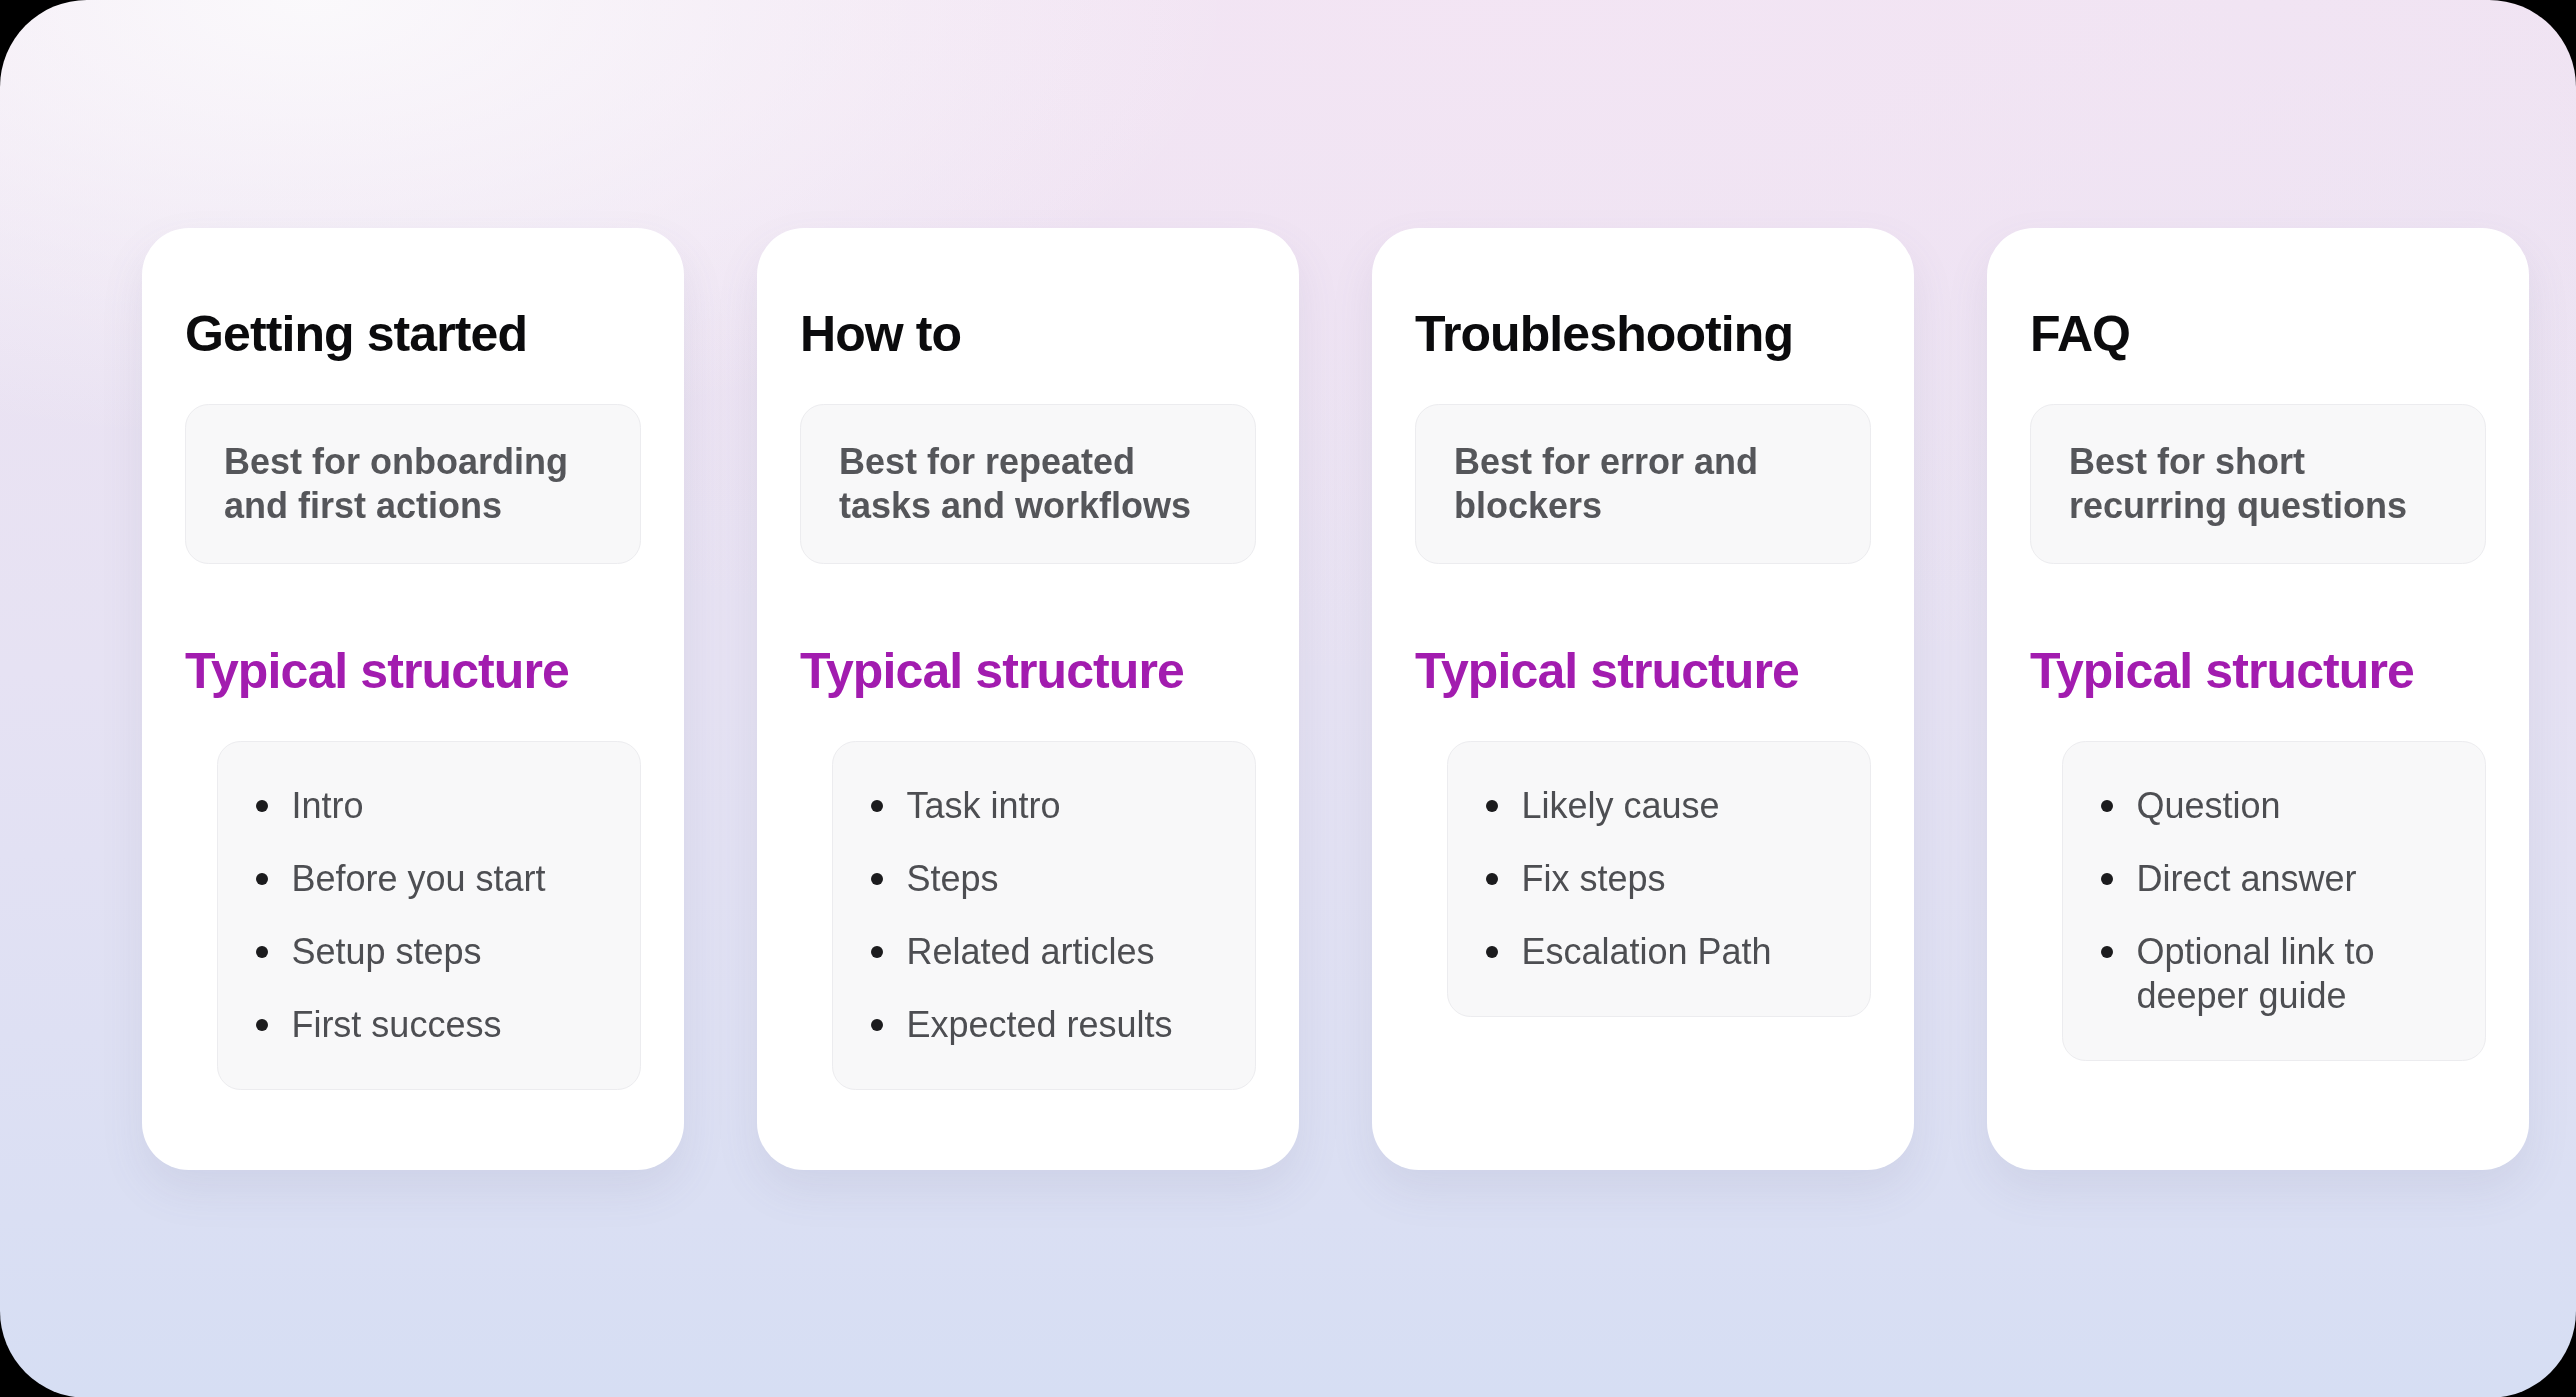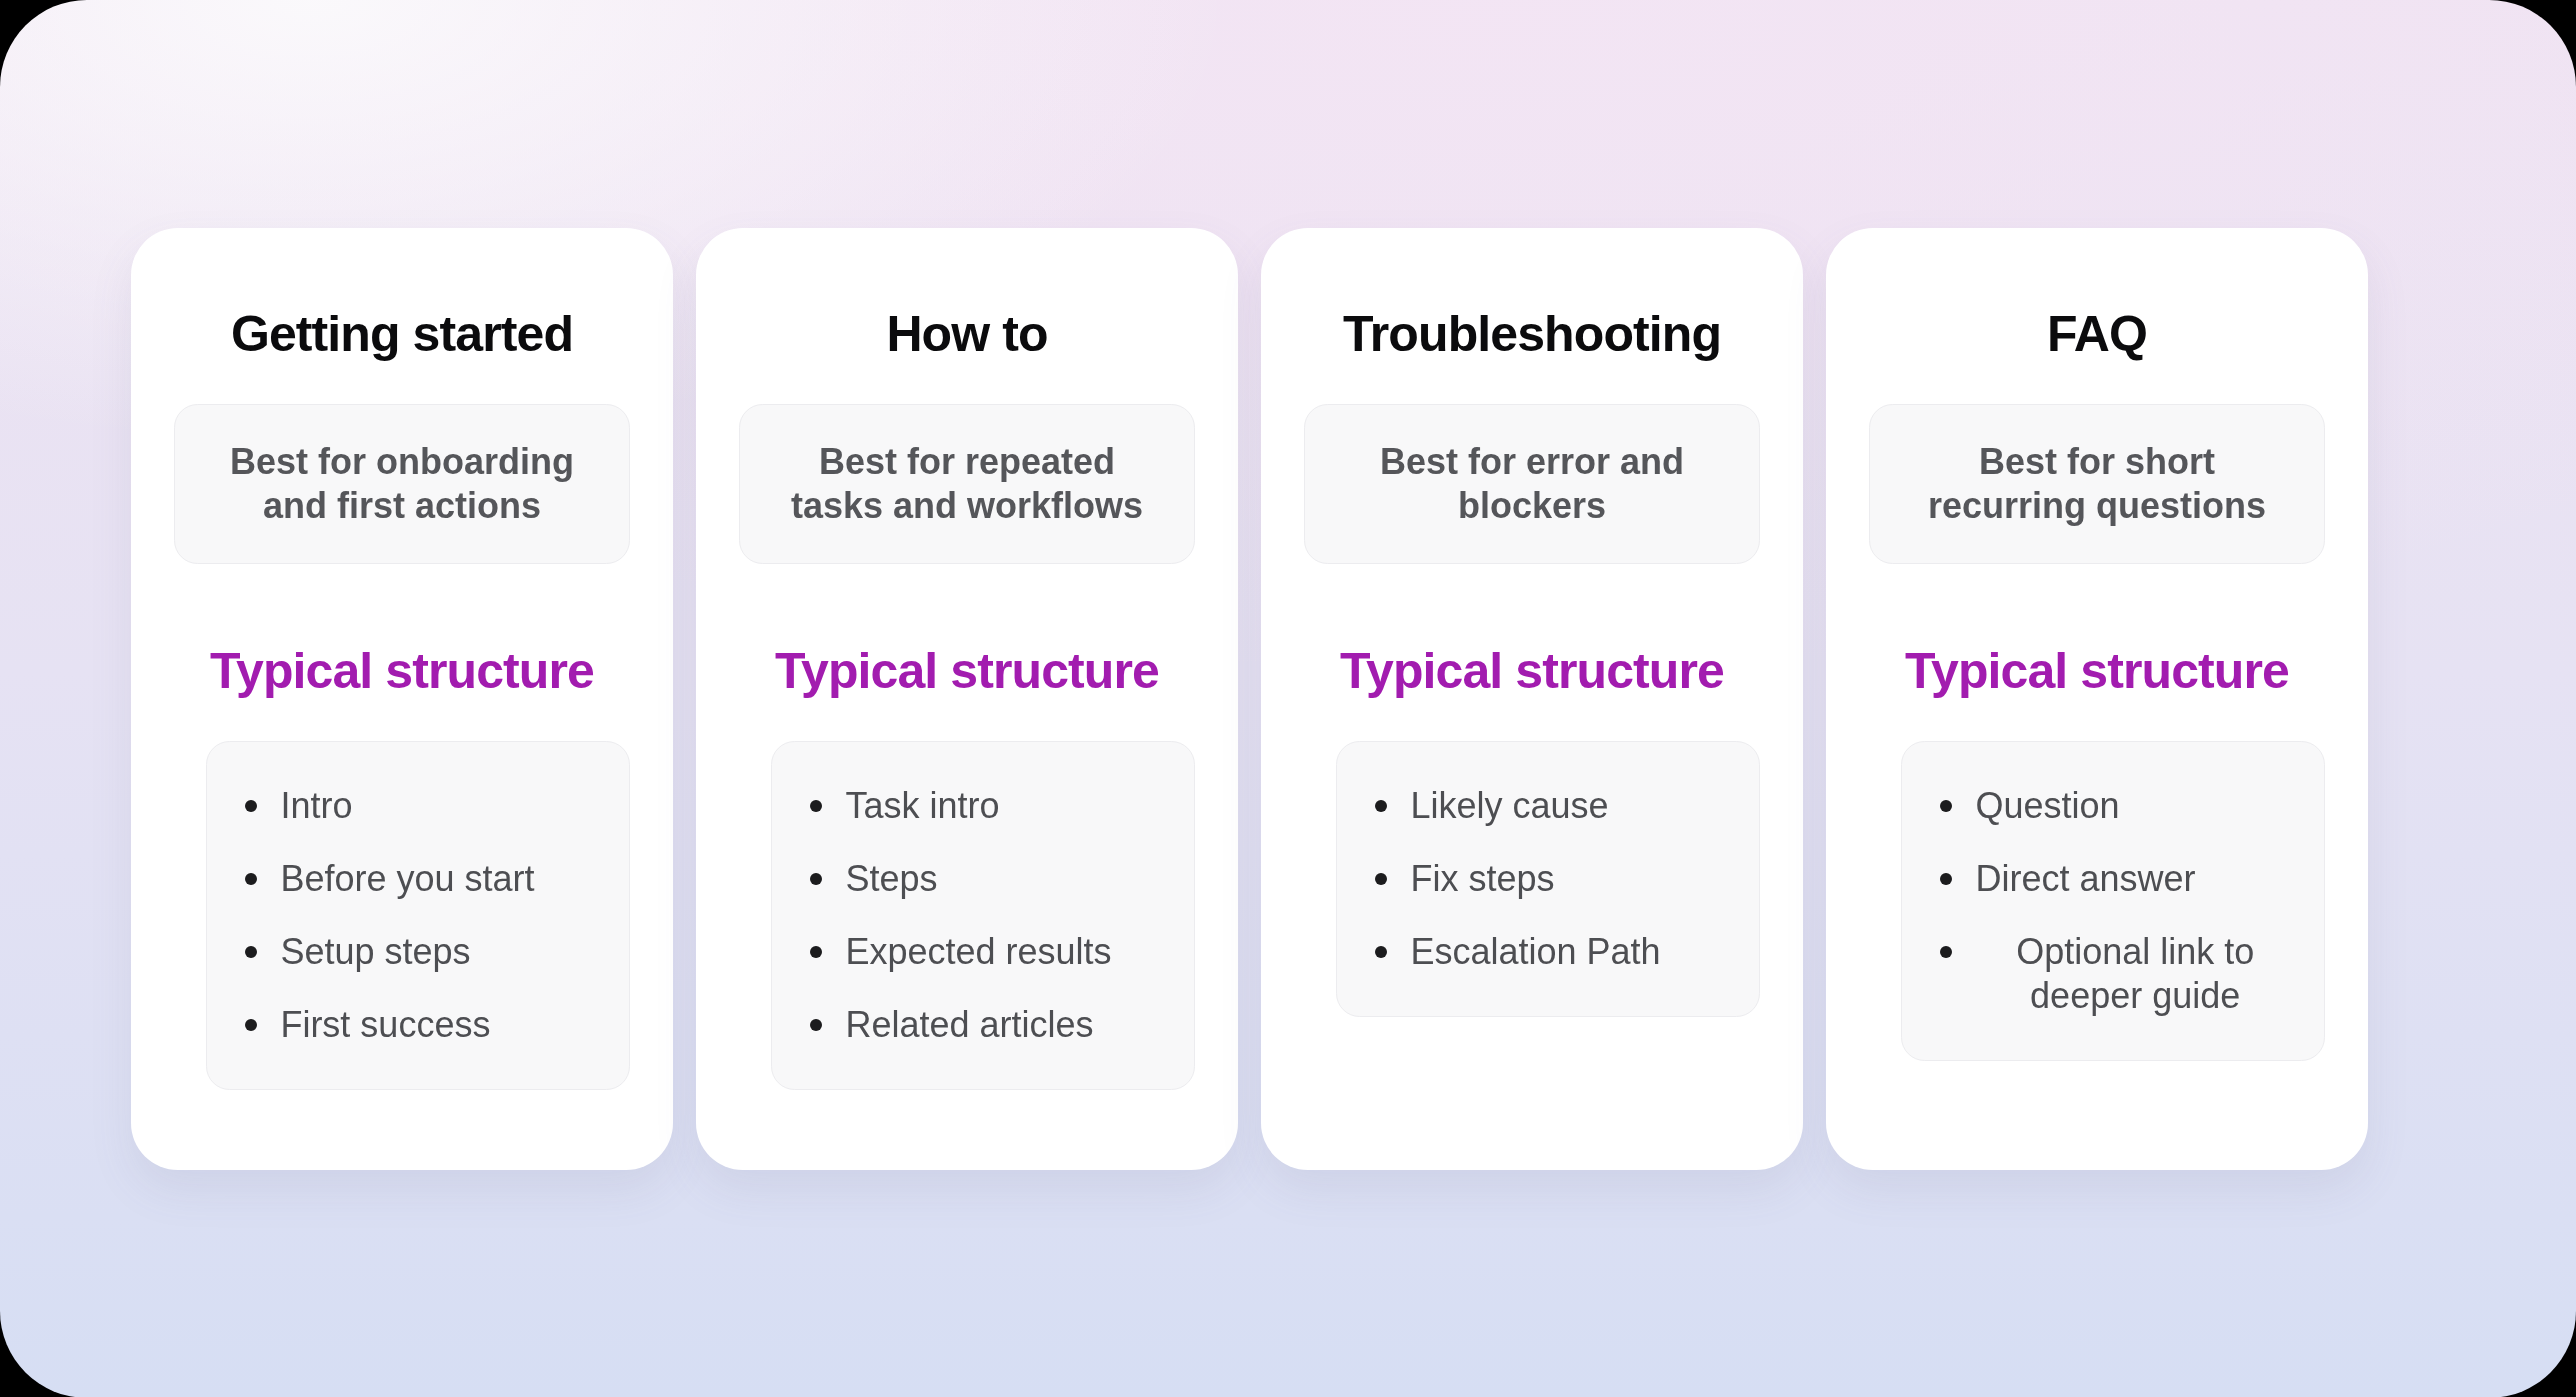--- a/index.html
+++ b/index.html
@@ -14,25 +14,24 @@
     border-radius: 87px;
     overflow: hidden;
     font-family: "Liberation Sans", "DejaVu Sans", sans-serif;
     background:
       radial-gradient(62% 55% at 12% 0%, rgba(251,250,252,0.95) 0%, rgba(251,250,252,0) 58%),
       radial-gradient(95% 72% at 58% 0%, rgba(243,229,244,0.92) 0%, rgba(243,229,244,0) 68%),
       linear-gradient(180deg, #efe3f2 0%, #e6e2f3 48%, #d6def3 100%);
   }
   .cards-row {
     position: absolute;
-    left: 131px;
+    left: 142px;
     top: 228px;
     display: flex;
-    gap: 23px;
-    text-align: center;
+    gap: 73px;
   }
   .card {
     box-sizing: border-box;
     width: 542px;
     height: 942px;
     background: #ffffff;
     border-radius: 47px;
     padding: 76px 43px 0 43px;
     box-shadow: 0 20px 44px rgba(96, 96, 140, 0.10);
   }
@@ -149,26 +148,26 @@
     <span>Task intro</span>
   </li>
 
   <li>
     <span class="dot"></span>
     <span>Steps</span>
   </li>
 
   <li>
     <span class="dot"></span>
+    <span>Related articles</span>
+  </li>
+
+  <li>
+    <span class="dot"></span>
     <span>Expected results</span>
-  </li>
-
-  <li>
-    <span class="dot"></span>
-    <span>Related articles</span>
   </li>
 </ul>
     </div>
   </section>
 
   <section class="card">
     <h2 class="card-title">Troubleshooting</h2>
     <div class="pill">
       <p class="pill-text">Best for error and blockers</p>
     </div>

